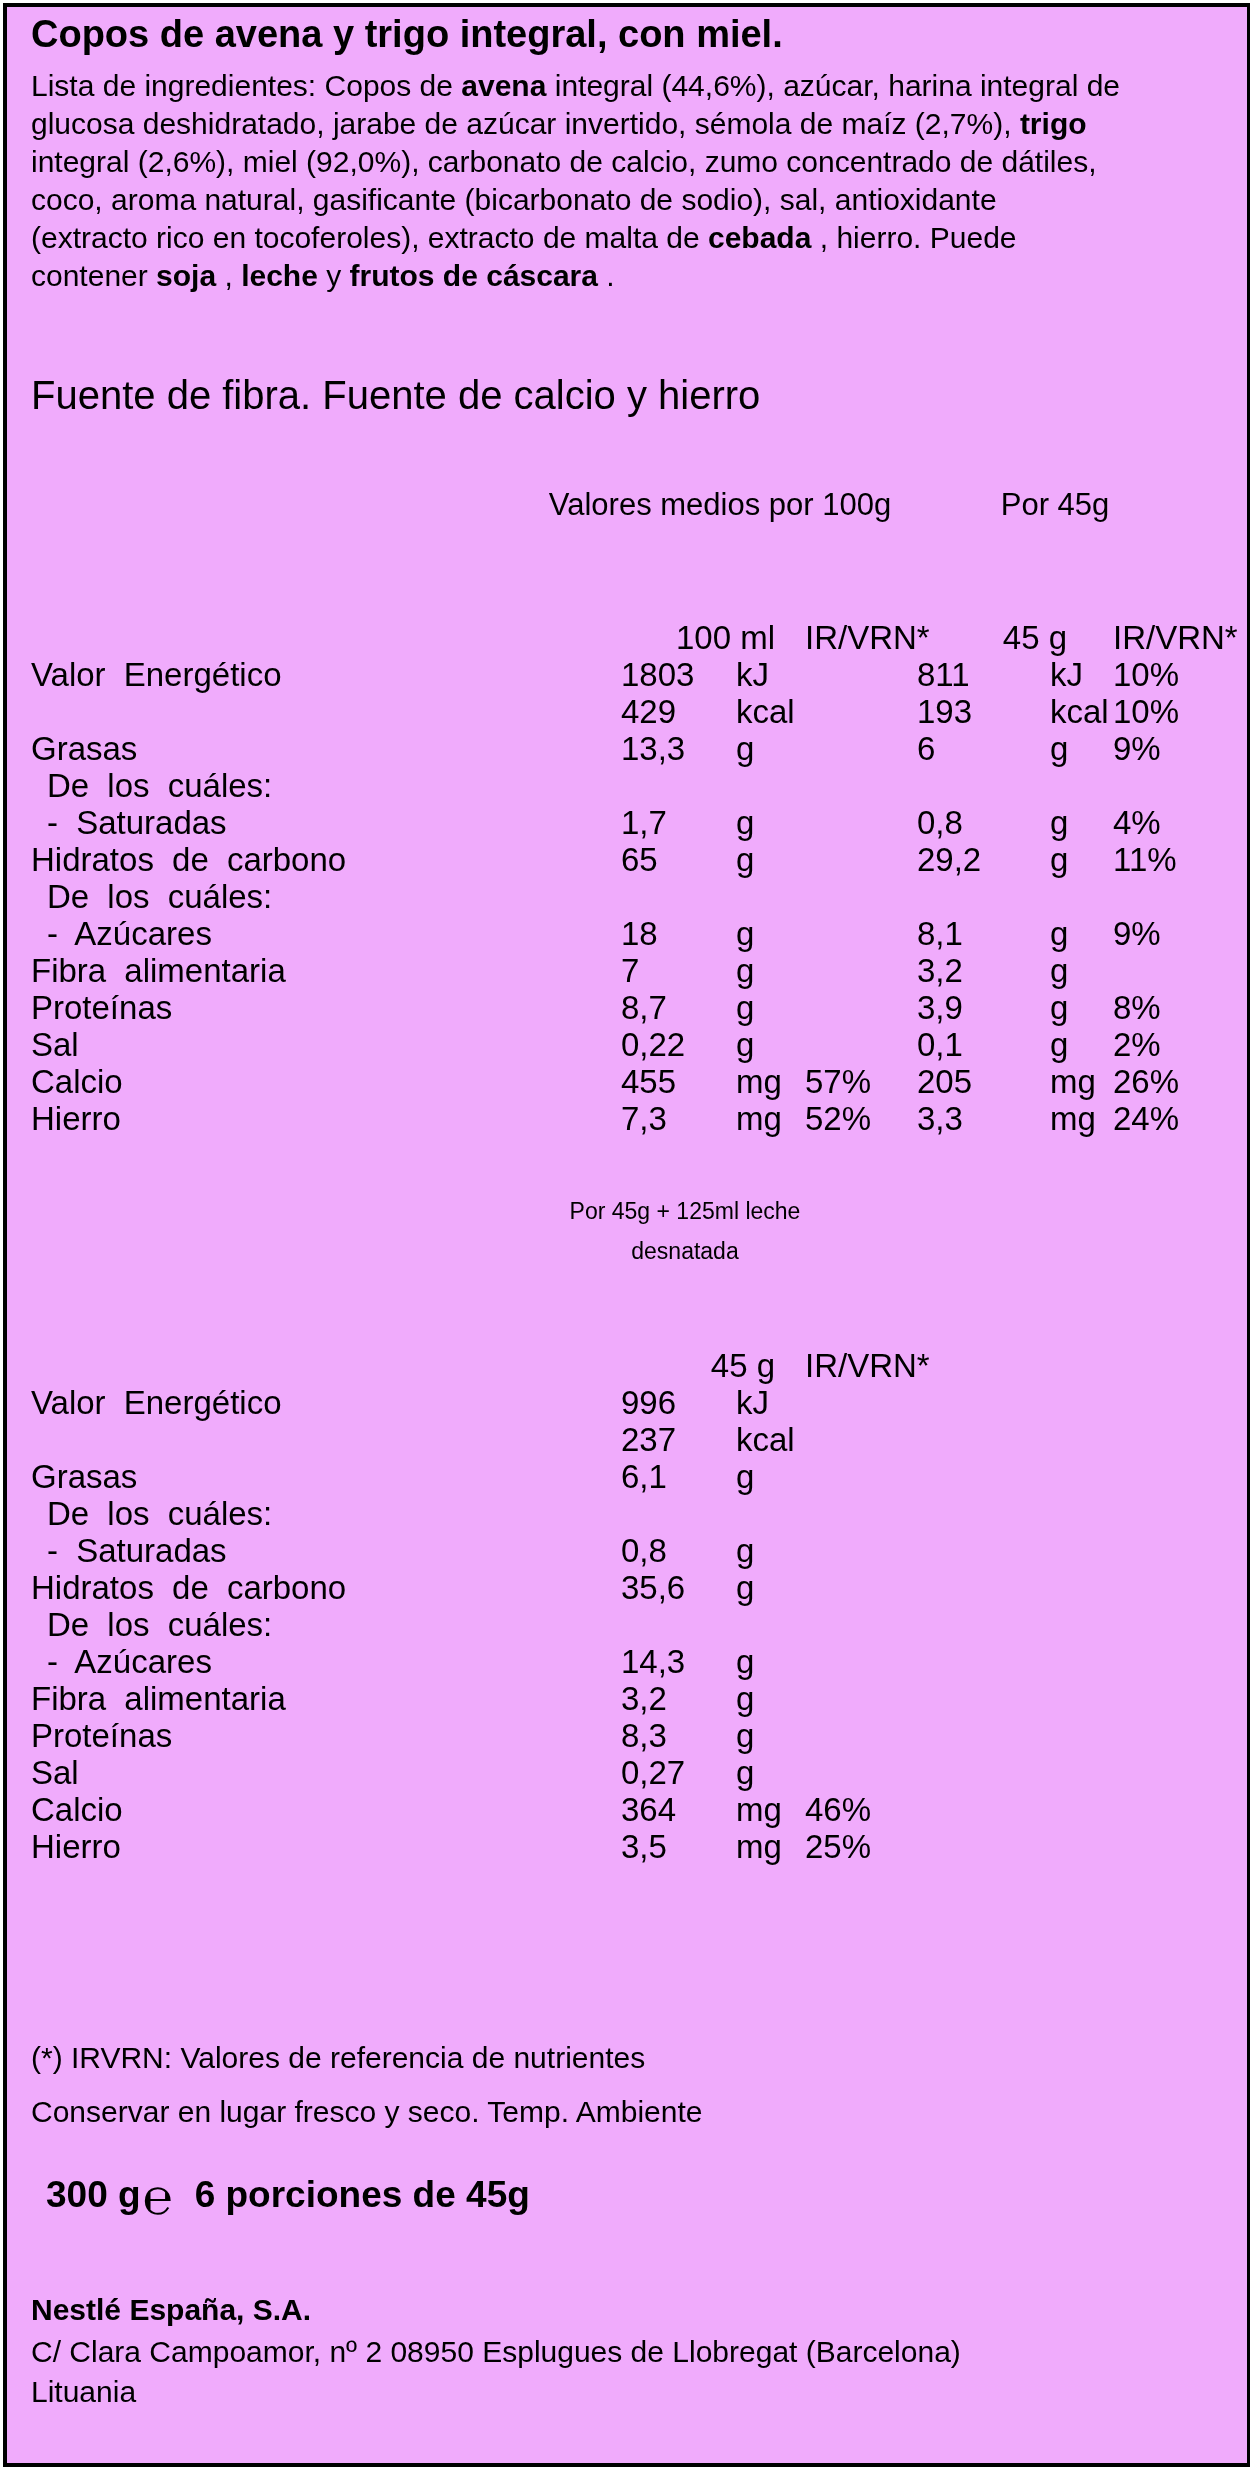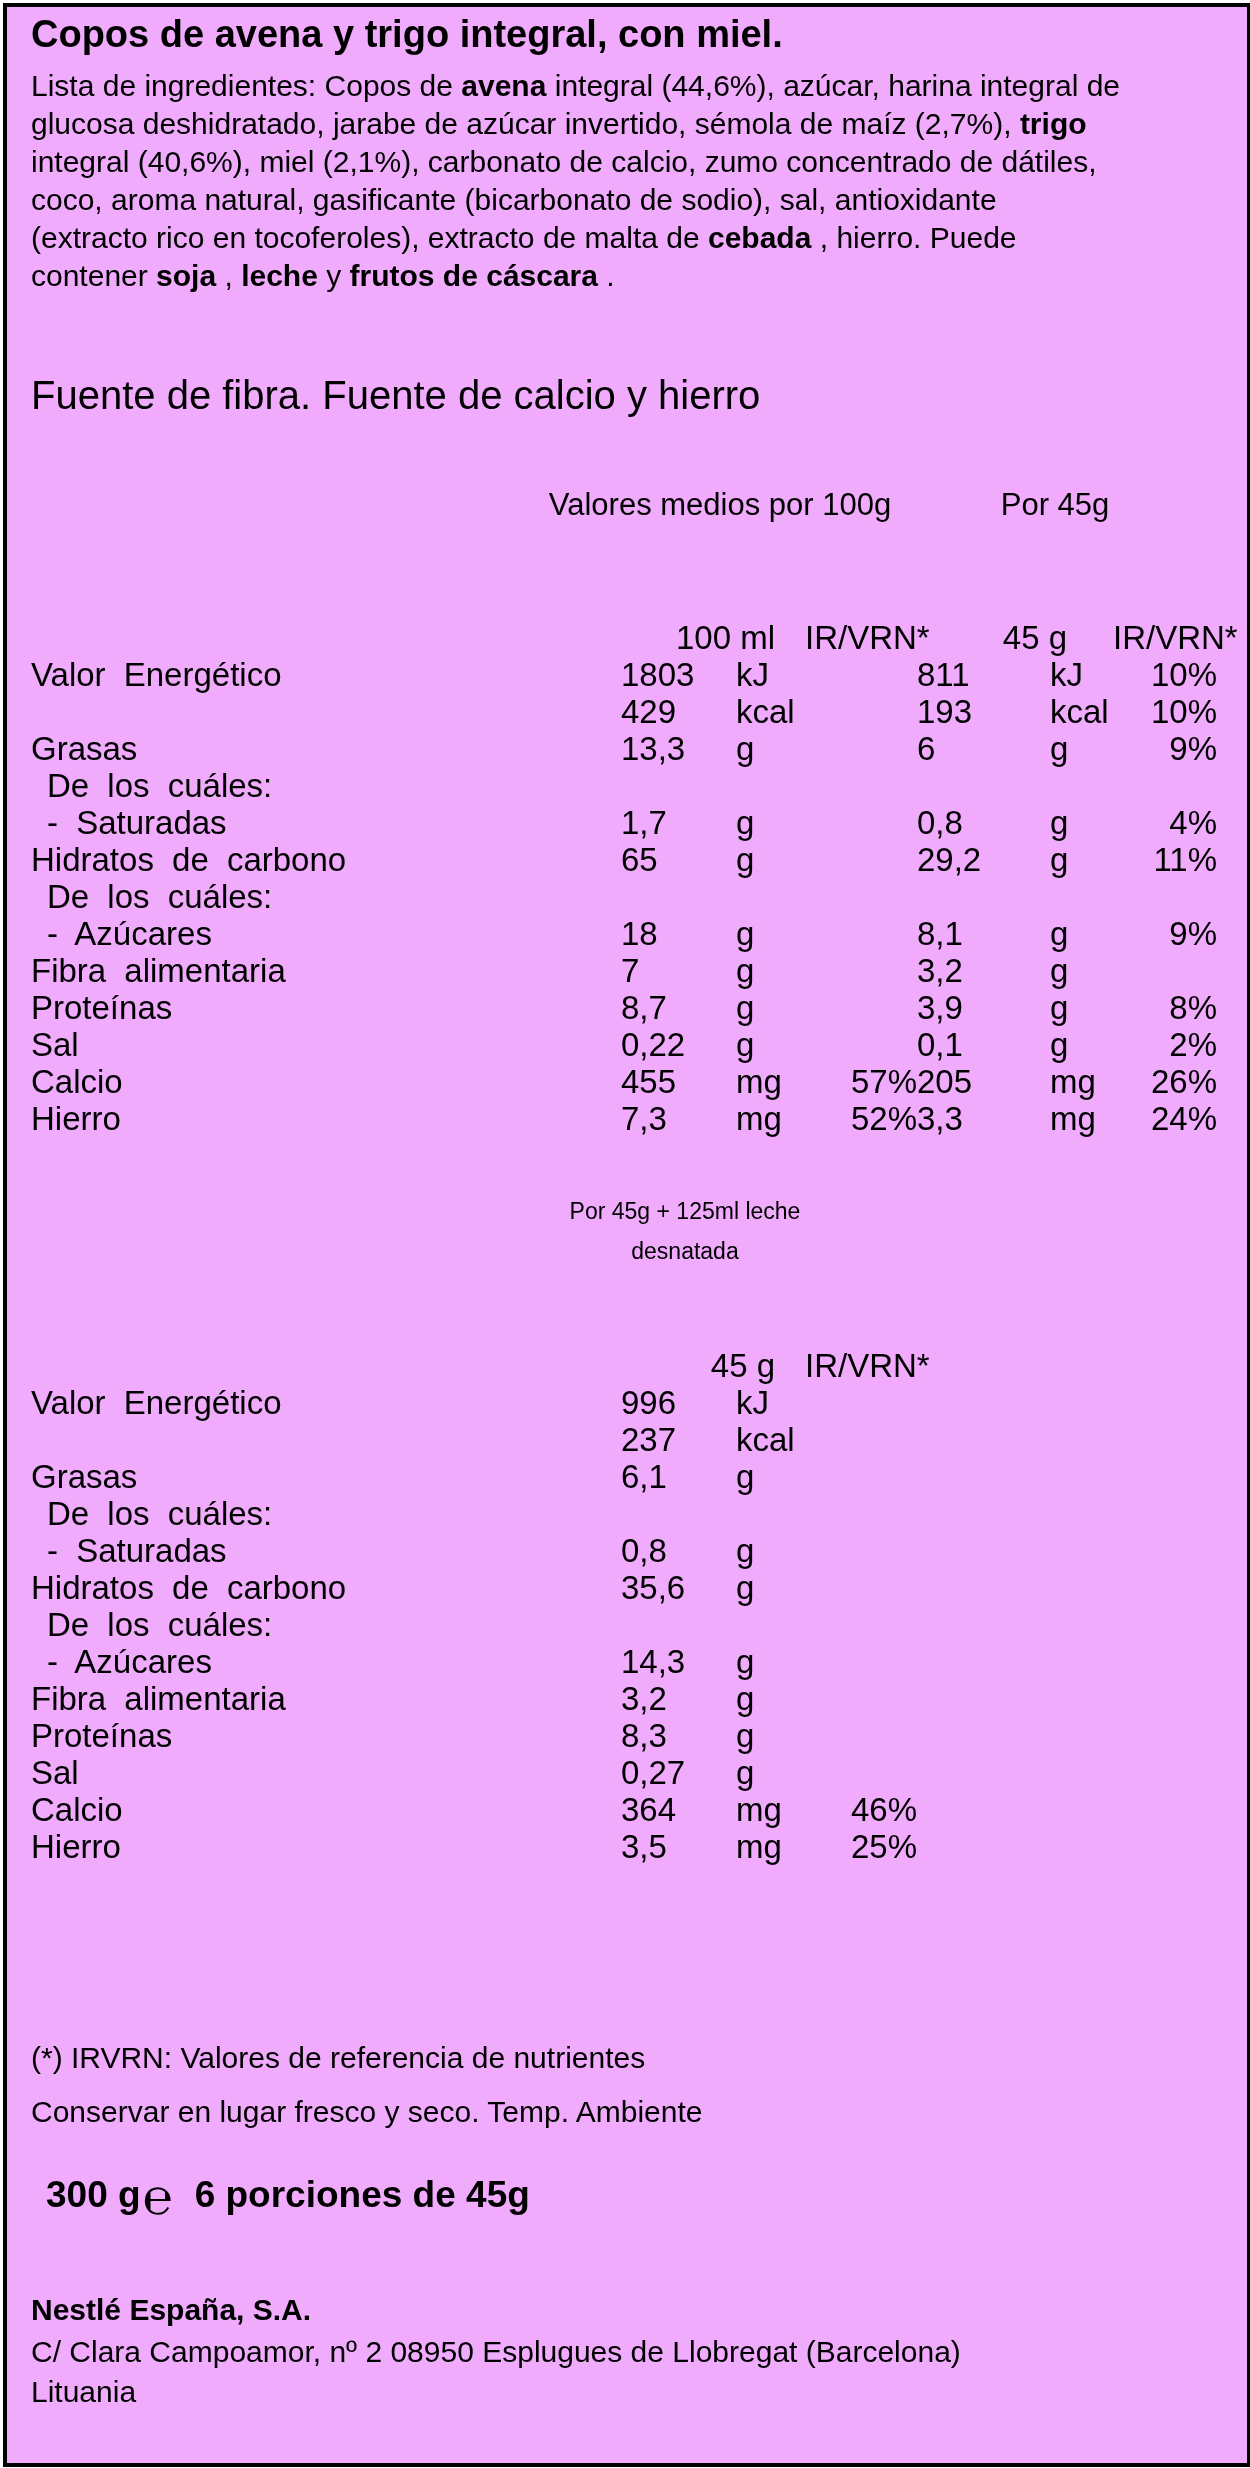--- a/index.html
+++ b/index.html
@@ -40,21 +40,21 @@
   .ntable td{
     padding:0;height:37px;line-height:37px;
     white-space:nowrap;overflow:visible;
   }
   .t1{top:612px;width:1186px;}
   .t2{top:1340px;width:886px;}
   td.lbl{text-align:left;word-spacing:9px;}
   td.lbl.indent{padding-left:16px;}
   td.val{text-align:left;}
   td.unit{text-align:left;padding-left:3px;}
-  td.pct{text-align:right;}
+  td.pct{}
   td.hqty{text-align:right;}
   td.hq100{padding-right:30px;}
   td.hq45{padding-right:46px;}
   td.hir{text-align:right;}
   .milk-title{
     position:absolute;left:678px;top:1184px;
     transform:translateX(-50%);
     text-align:center;font-size:23px;line-height:40px;white-space:nowrap;
   }
   .fline{position:absolute;left:24px;margin:0;font-size:30px;white-space:nowrap;}
@@ -77,21 +77,21 @@
 </head>
 <body>
 
 <div class="page">
 
   <h1 class="title">Copos de avena y trigo integral, con miel.</h1>
 
   <div class="ingredients" id="ingredients">
       <div class="iline"><span>Lista de ingredientes: Copos de </span><b>avena</b><span> integral (44,6%), azúcar, harina integral de</span></div>
       <div class="iline"><span>glucosa deshidratado, jarabe de azúcar invertido, sémola de maíz (2,7%), </span><b>trigo</b></div>
-      <div class="iline"><span>integral (40,6%), miel (2,1%), carbonato de calcio, zumo concentrado de dátiles,</span></div>
+      <div class="iline"><span>integral (2,6%), miel (92,0%), carbonato de calcio, zumo concentrado de dátiles,</span></div>
       <div class="iline"><span>coco, aroma natural, gasificante (bicarbonato de sodio), sal, antioxidante</span></div>
       <div class="iline"><span>(extracto rico en tocoferoles), extracto de malta de </span><b>cebada</b><span> , hierro. Puede</span></div>
       <div class="iline"><span>contener </span><b>soja</b><span> , </span><b>leche</b><span> y </span><b>frutos de cáscara</b><span> .</span></div>
     </div>
 
   <p class="claims">Fuente de fibra. Fuente de calcio y hierro</p>
 
   <div class="colhead colhead-100">Valores medios por 100g</div>
   <div class="colhead colhead-45">Por 45g</div>
 

